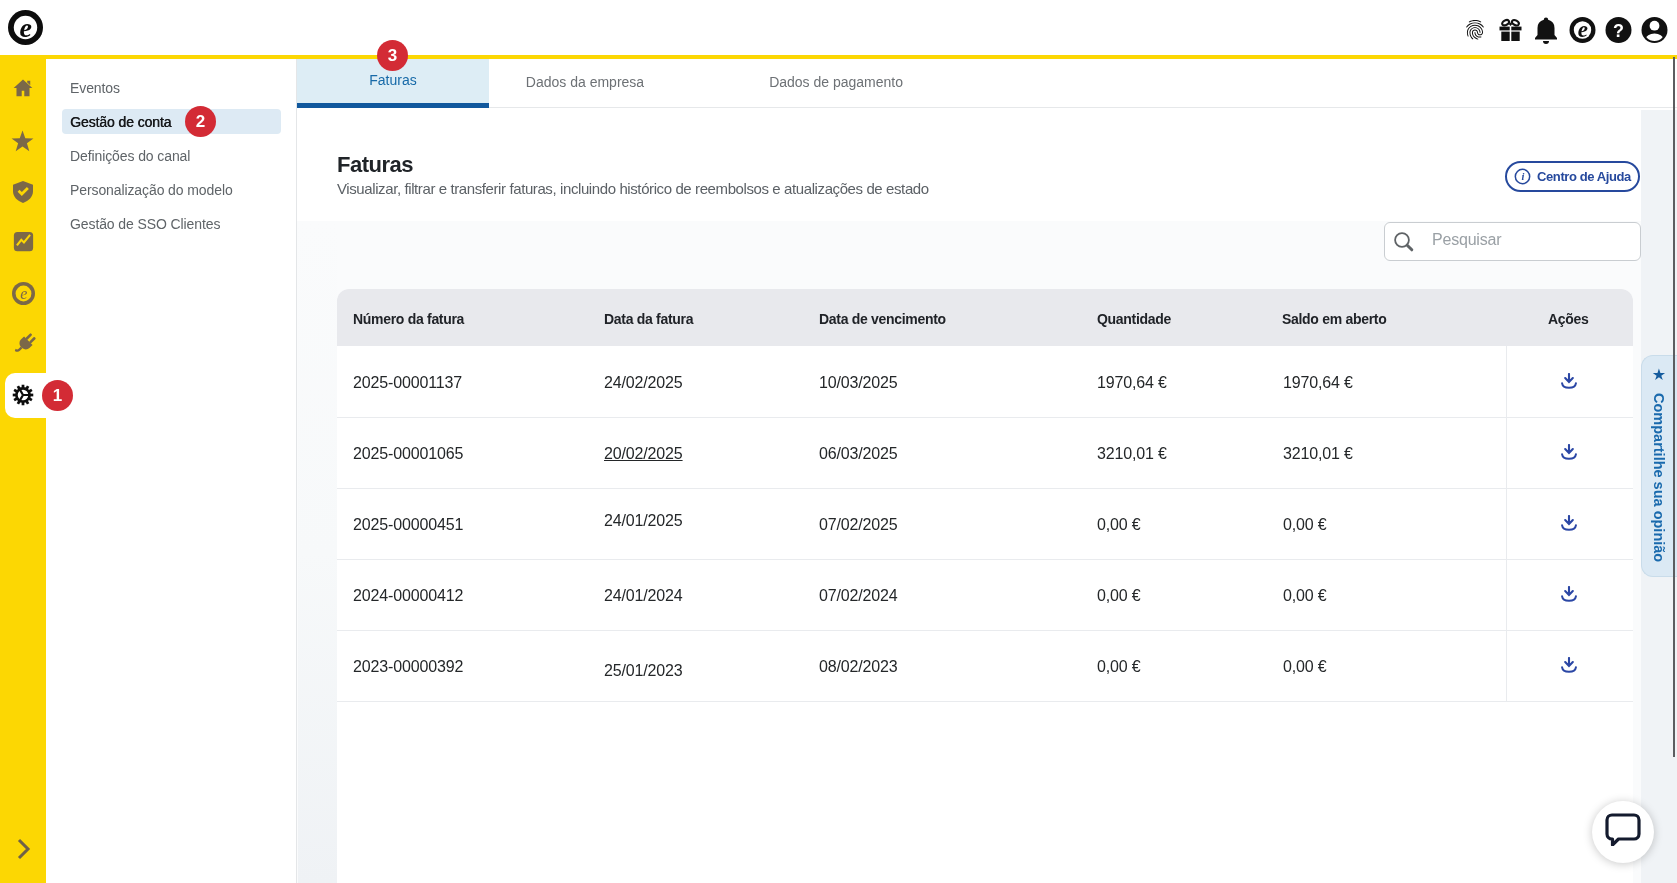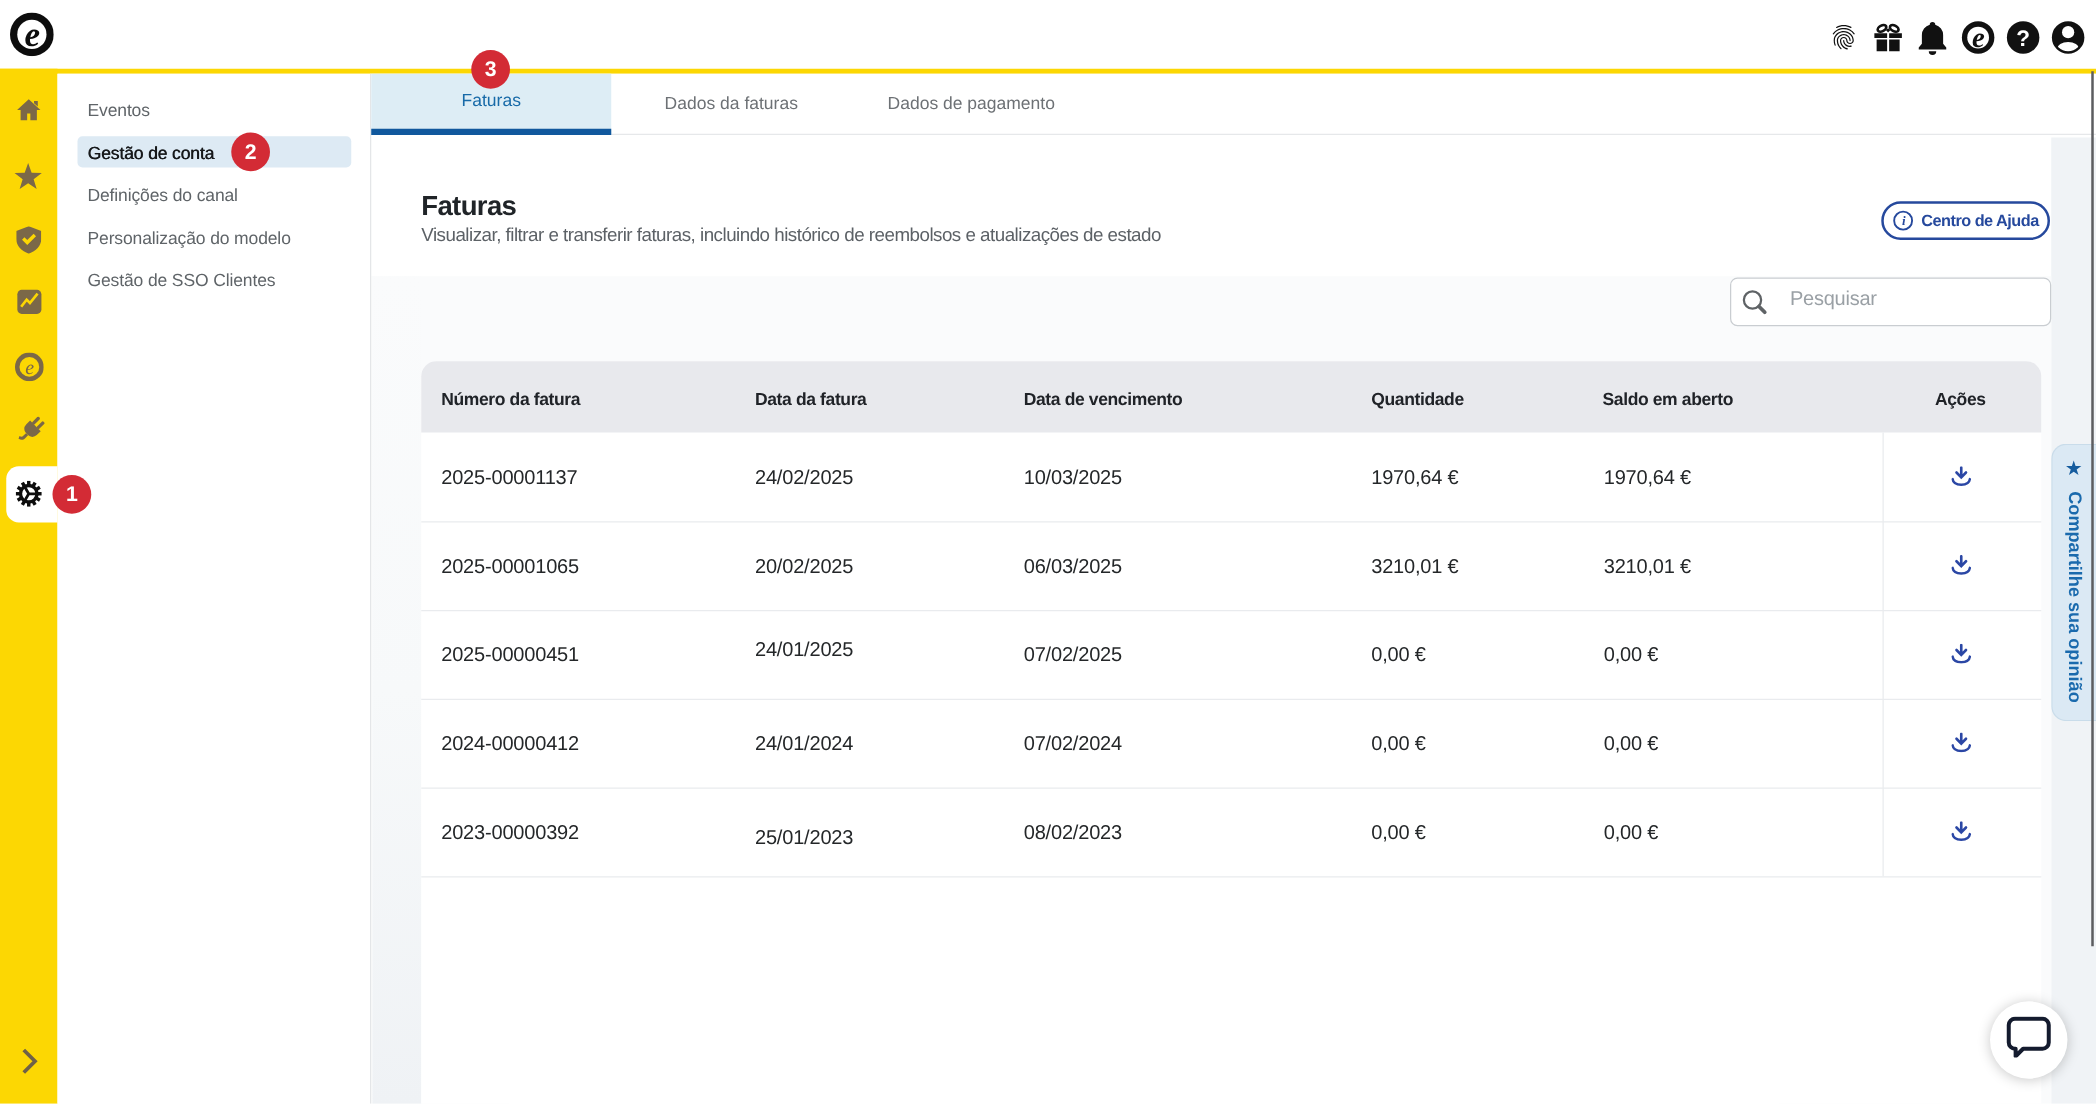--- a/index.html
+++ b/index.html
@@ -222,22 +222,22 @@
 <div class="abs" id="menu"></div>
 <div class="abs" id="mhl"></div>
 <div class="abs mitem" style="top:80px;">Eventos</div>
 <div class="abs mitem" style="top:114px;color:#17191b;text-shadow:0.4px 0 0 #17191b;">Gestão de conta</div>
 <div class="abs mitem" style="top:148px;">Definições do canal</div>
 <div class="abs mitem" style="top:182px;">Personalização do modelo</div>
 <div class="abs mitem" style="top:216px;">Gestão de SSO Clientes</div>
 
 <div class="abs" id="tabbar"></div>
 <div class="abs" id="tab-active">Faturas</div>
-<div class="abs tab" style="left:489px;width:192px;">Dados da faturas</div>
-<div class="abs tab" style="left:681px;width:192px;">Dados de pagamento</div>
+<div class="abs tab" style="left:489px;width:192px;">Dados da empresa</div>
+<div class="abs tab" style="left:711px;width:192px;text-align:right;">Dados de pagamento</div>
 
 <div class="badge" style="left:42px;top:380px;">1</div>
 <div class="badge" style="left:185px;top:106px;">2</div>
 <div class="badge" style="left:377px;top:40px;">3</div>
 
 <h1>Faturas</h1>
 <div class="abs" id="subtitle">Visualizar, filtrar e transferir faturas, incluindo histórico de reembolsos e atualizações de estado</div>
 <div class="abs" id="helpbtn"><svg width="17" height="17" viewBox="0 0 18 18" style="vertical-align:-4px;margin-right:6px;">
         <circle cx="9" cy="9" r="7.6" fill="none" stroke="#26499d" stroke-width="1.6"></circle>
         <text x="9.4" y="13" font-size="11" font-family="Liberation Serif" font-style="italic" font-weight="bold" fill="#26499d" text-anchor="middle">i</text>
@@ -265,21 +265,21 @@
 <div class="abs td" style="left:604px;top:374px;">24/02/2025</div>
 <div class="abs td" style="left:819px;top:374px;">10/03/2025</div>
 <div class="abs td" style="left:1097px;top:374px;">1970,64 €</div>
 <div class="abs td" style="left:1283px;top:374px;">1970,64 €</div>
 <div class="rowsep" style="top:417px;"></div>
 <svg class="dl" style="top:373px;" viewBox="0 0 16 16" fill="none" stroke="#2b47a5" stroke-linecap="round">
       <path stroke-width="2.1" d="M8 1 v7 M4.2 5 l3.8 3.9 l3.8 -3.9"></path>
       <path stroke-width="2" d="M1.1 10.3 C1.5 13.3 3.3 14.7 8 14.7 C12.7 14.7 14.5 13.3 14.9 10.3"></path>
     </svg>
 <div class="abs td" style="left:353px;top:445px;">2025-00001065</div>
-<div class="abs td" style="left:604px;top:445px;">20/02/2025</div>
+<div class="abs td" style="left:604px;top:445px;text-decoration:underline;">20/02/2025</div>
 <div class="abs td" style="left:819px;top:445px;">06/03/2025</div>
 <div class="abs td" style="left:1097px;top:445px;">3210,01 €</div>
 <div class="abs td" style="left:1283px;top:445px;">3210,01 €</div>
 <div class="rowsep" style="top:488px;"></div>
 <svg class="dl" style="top:444px;" viewBox="0 0 16 16" fill="none" stroke="#2b47a5" stroke-linecap="round">
       <path stroke-width="2.1" d="M8 1 v7 M4.2 5 l3.8 3.9 l3.8 -3.9"></path>
       <path stroke-width="2" d="M1.1 10.3 C1.5 13.3 3.3 14.7 8 14.7 C12.7 14.7 14.5 13.3 14.9 10.3"></path>
     </svg>
 <div class="abs td" style="left:353px;top:516px;">2025-00000451</div>
 <div class="abs td" style="left:604px;top:488px;margin-top:24px;">24/01/2025</div>

